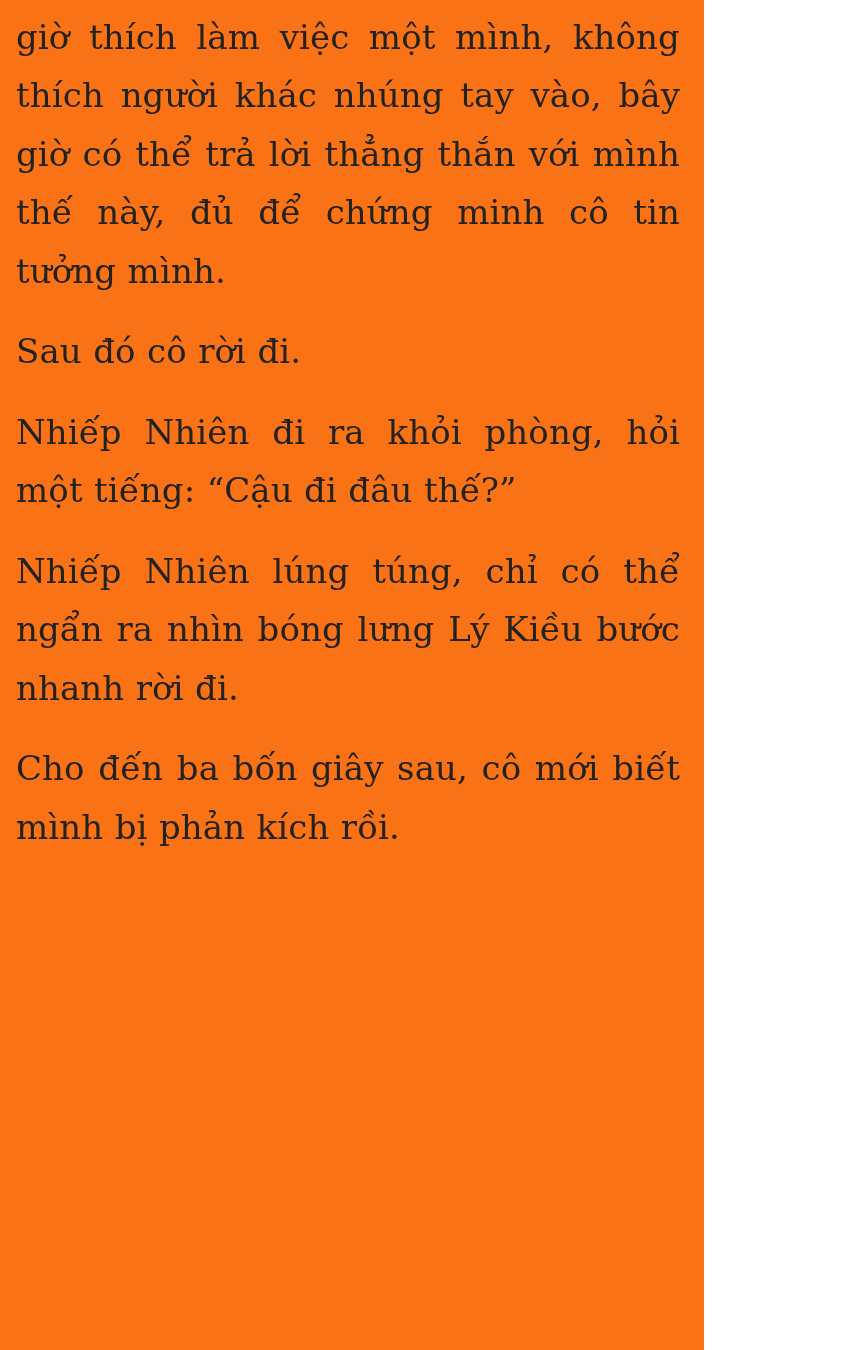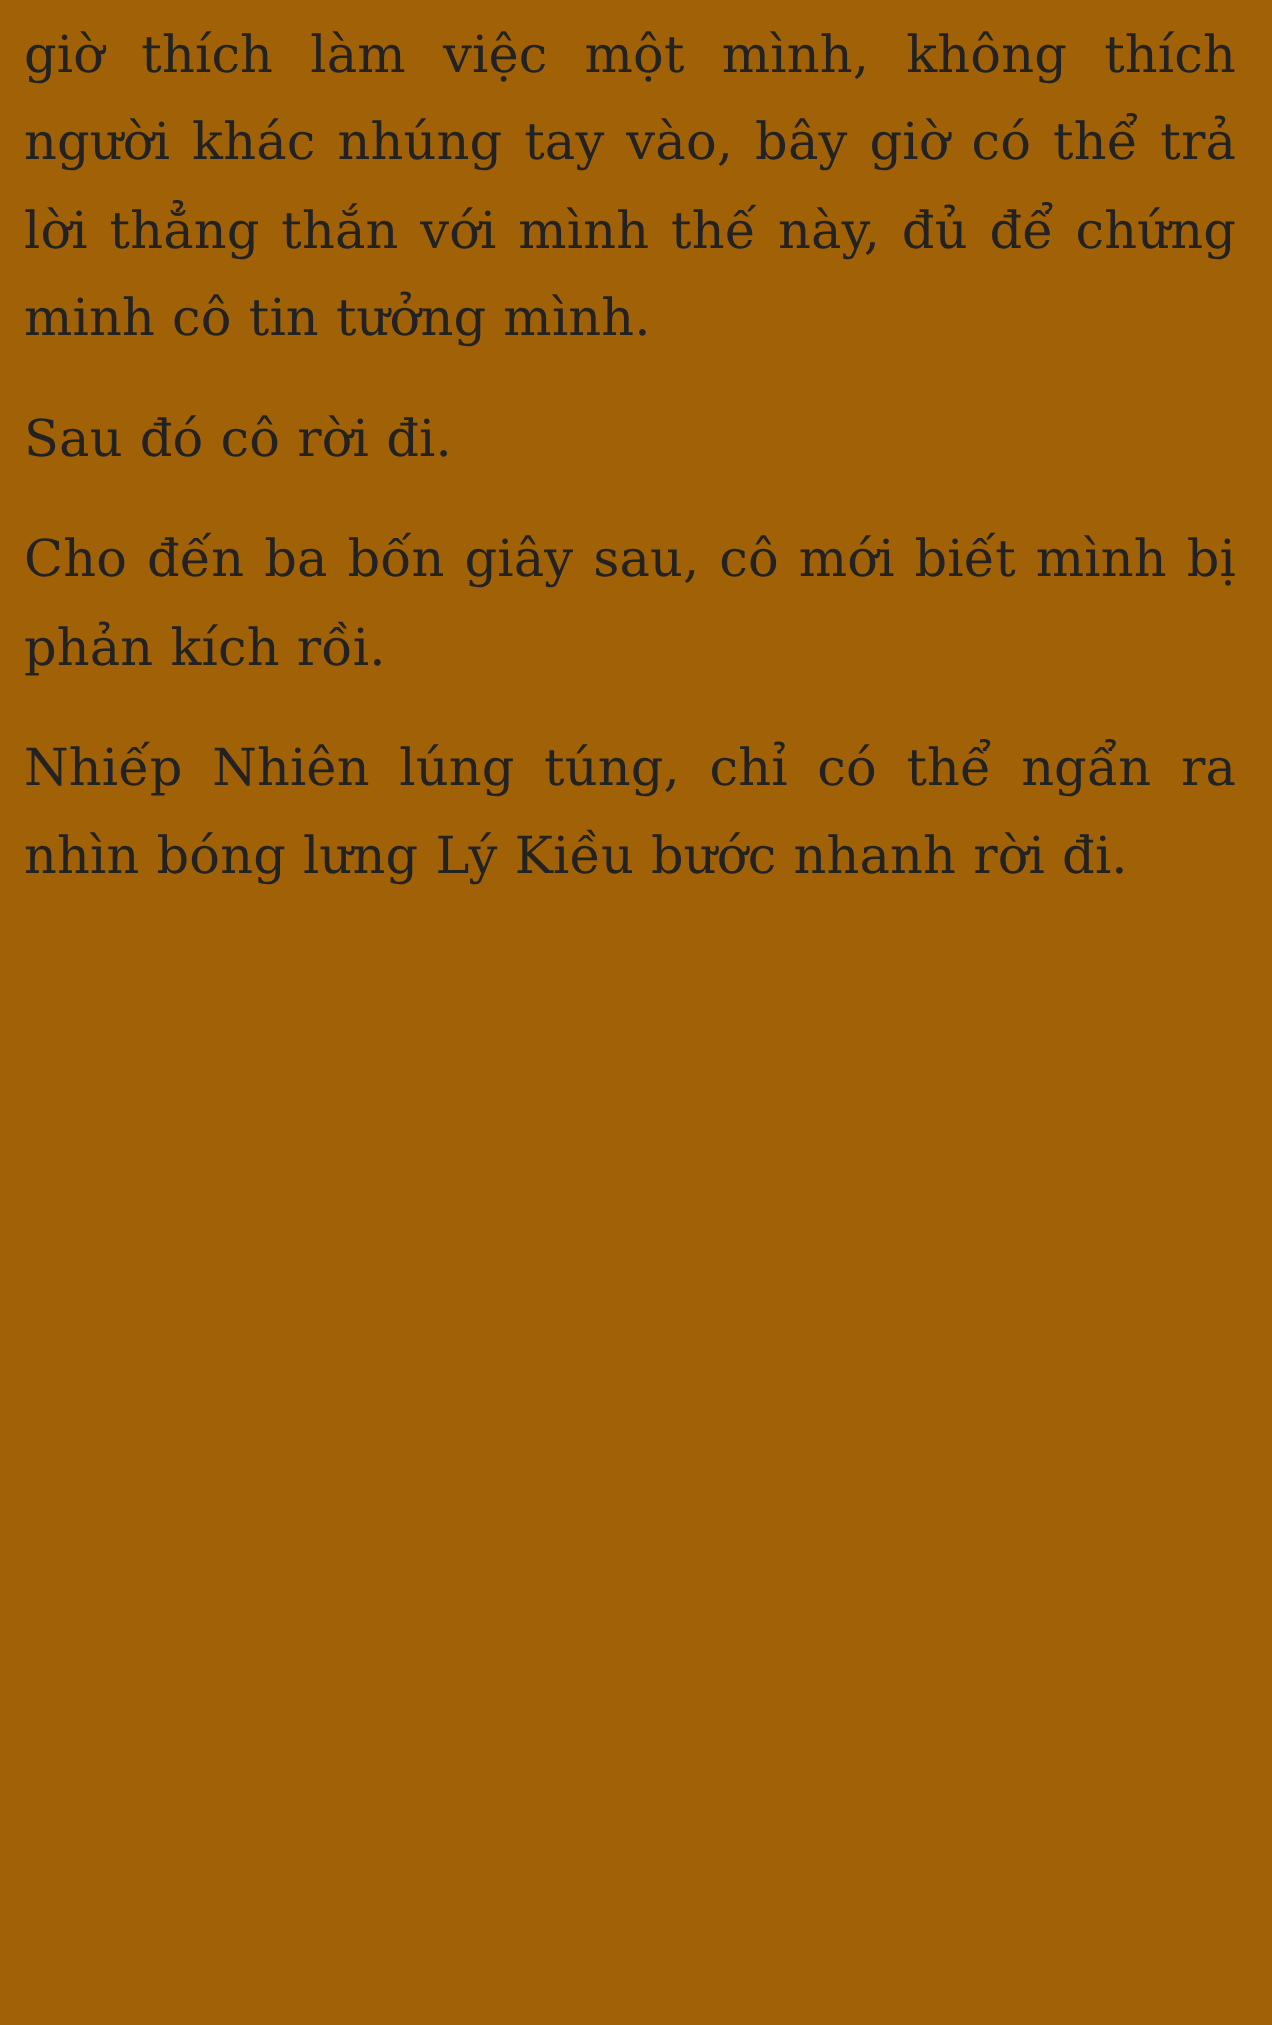--- a/index.html
+++ b/index.html
@@ -8,25 +8,25 @@
     background: #ffffff;
   }
   body {
     width: 848px;
     height: 1350px;
     overflow: hidden;
     font-family: "DejaVu Serif", serif;
     color: #1a1a1a;
   }
   .page {
-    width: 848px;
+    width: 704px;
     height: 1350px;
     box-sizing: border-box;
     padding: 8px 24px 0 16px;
-    background: #a16207;
+    background: #f97316;
   }
   .para {
     font-family: "DejaVu Serif", serif;
     font-size: 34px;
     line-height: 1.72;
     color: #222222;
     text-align: justify;
     text-justify: inter-word;
     margin: 0 0 22px 0;
     letter-spacing: 0.1px;
@@ -55,20 +55,21 @@
 </head>
 <body>
 
 <div class="page">
 
   <p class="para">giờ thích làm việc một mình, không thích người khác nhúng tay vào, bây giờ có thể trả lời thẳng thắn với mình thế này, đủ để chứng minh cô tin tưởng mình.</p>
 
 
   <p class="para">Sau đó cô rời đi.</p>
 
+  <p class="para">Nhiếp Nhiên đi ra khỏi phòng, hỏi một tiếng: “Cậu đi đâu thế?”</p>
 
 
 
+  <p class="para">Nhiếp Nhiên lúng túng, chỉ có thể ngẩn ra nhìn bóng lưng Lý Kiều bước nhanh rời đi.</p>
+
   <p class="para">Cho đến ba bốn giây sau, cô mới biết mình bị phản kích rồi.</p>
-
-  <p class="para">Nhiếp Nhiên lúng túng, chỉ có thể ngẩn ra nhìn bóng lưng Lý Kiều bước nhanh rời đi.</p>
 
 </div>
 
 </body></html>

